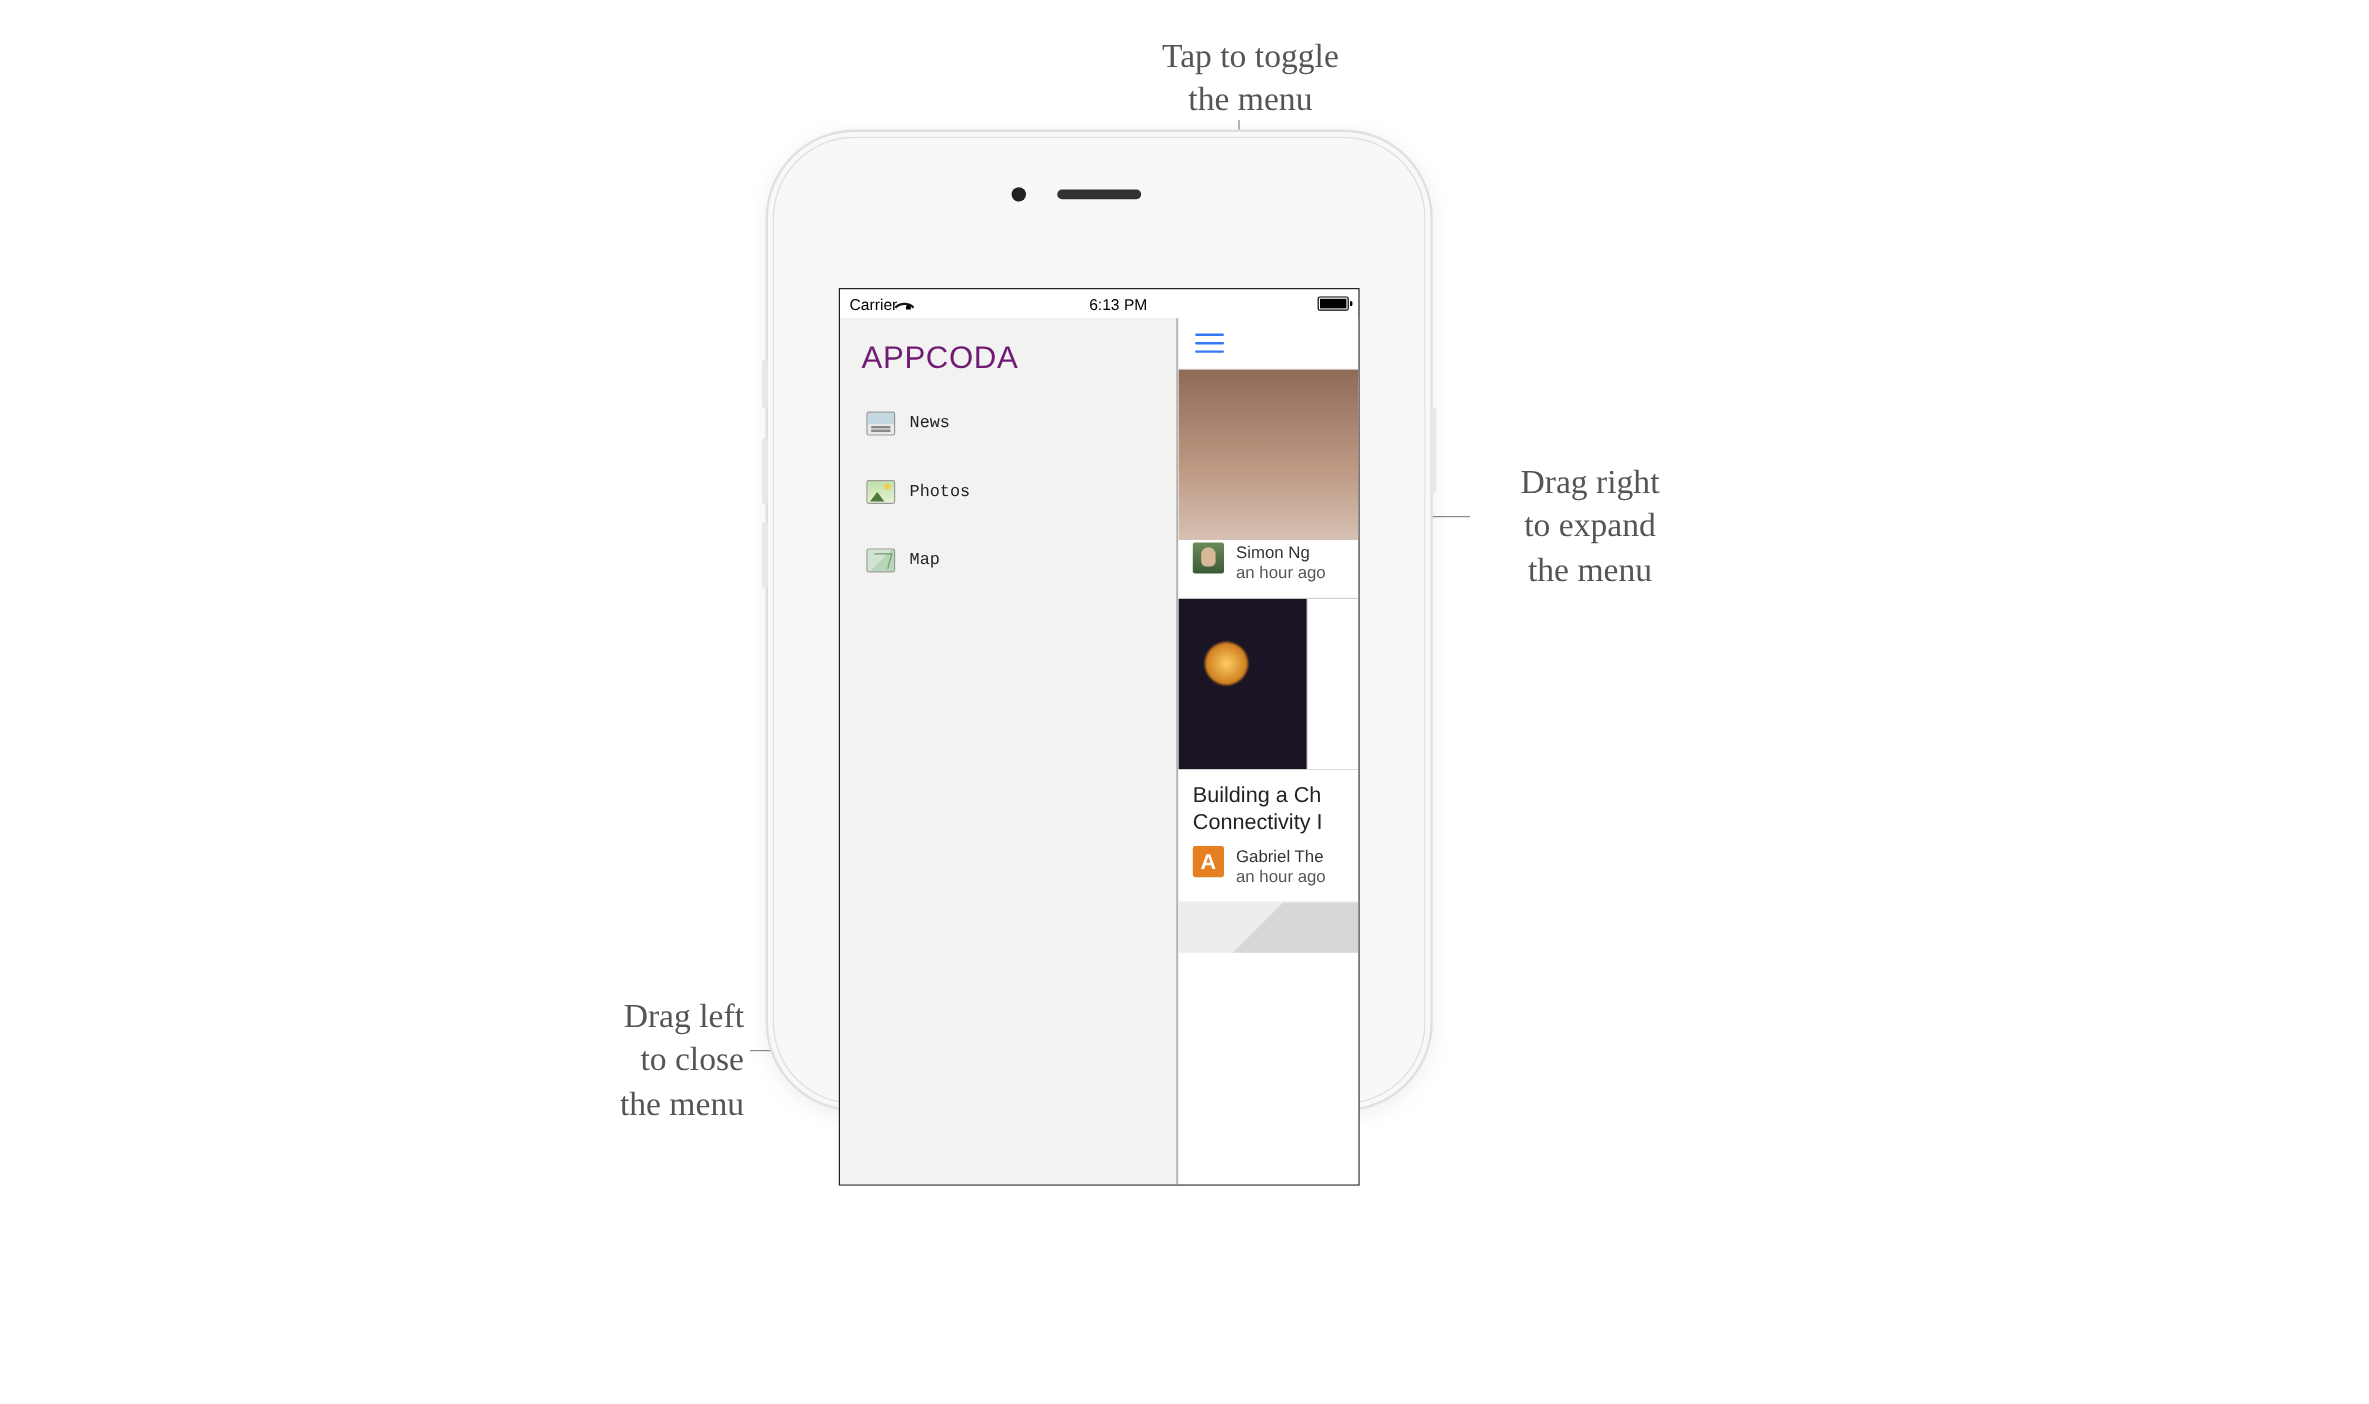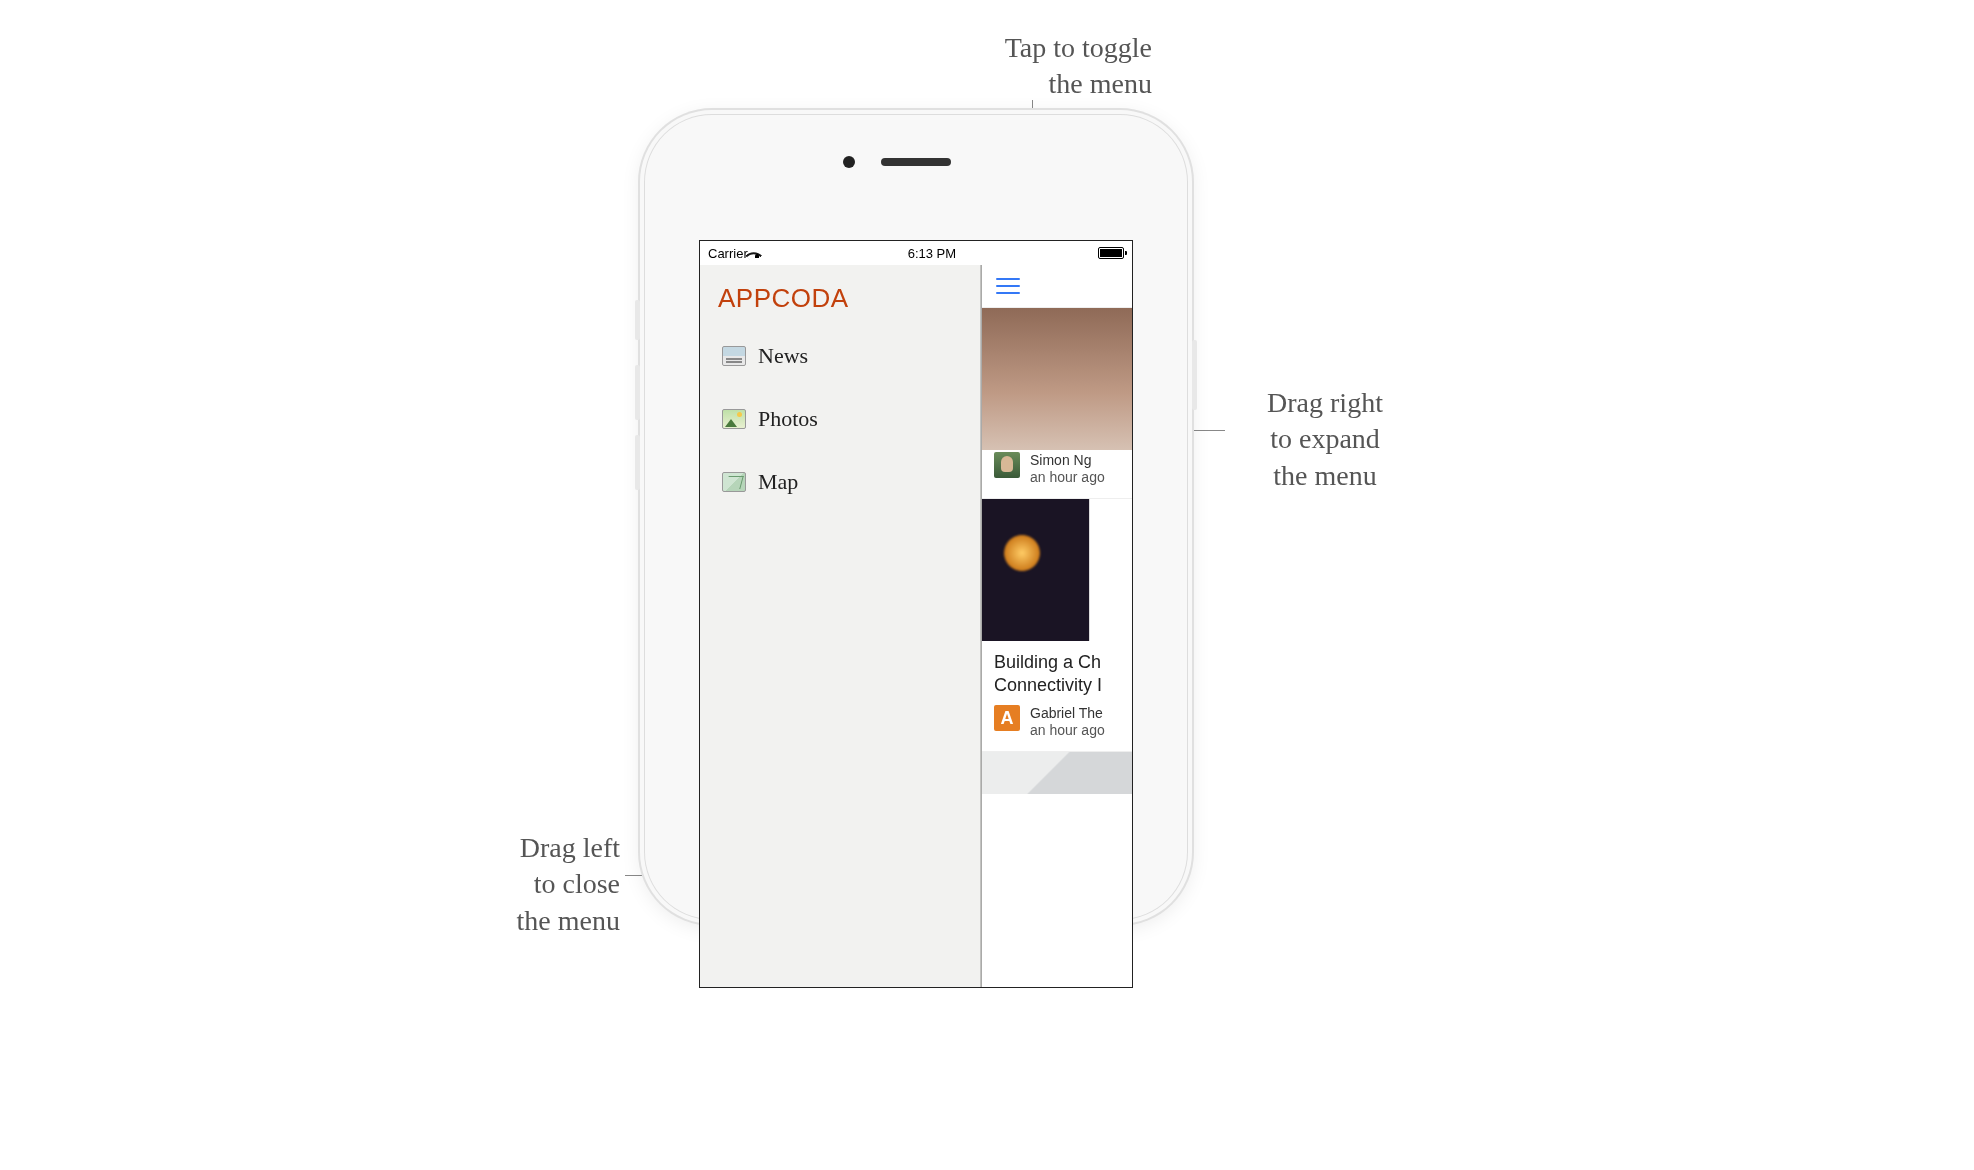--- a/index.html
+++ b/index.html
@@ -9,21 +9,21 @@
       width: 1974px;
       height: 1170px;
       position: relative;
     }
     
     
     .annotation {
       position: absolute;
       color: #555;
       font-size: 28px;
-      text-align: right;
+      text-align: center;
       line-height: 1.3;
     }
     .ann-top { top: 30px; left: 932px; width: 220px; }
     .ann-right { top: 385px; left: 1225px; width: 200px; text-align: center; }
     .ann-left { top: 830px; left: 430px; width: 190px; text-align: right; }
     
     .leader {
       position: absolute;
       background: #888;
     }
@@ -174,32 +174,32 @@
       position: absolute;
       right: 0; top: 0; bottom: 0;
       width: 2px;
       background: linear-gradient(to right, rgba(0,0,0,0.15), rgba(0,0,0,0.35));
     }
     .app-title {
       font-family: 'Arial Narrow', Arial, sans-serif;
       font-stretch: condensed;
       font-size: 26px;
       font-weight: 400;
-      color: #c2410c;
+      color: #701a75;
       letter-spacing: 0.5px;
       margin-bottom: 8px;
     }
     .menu-item {
       display: flex;
       align-items: center;
       gap: 12px;
       padding: 8px 4px;
-      font-family: Liberation Serif, serif;
+      font-family: Liberation Mono, monospace;
       font-stretch: condensed;
-      font-size: 22px;
+      font-size: 14px;
       color: #222;
       cursor: pointer;
       margin-top: 21px;
     }
     .menu-ic { width: 24px; height: 20px; flex: 0 0 24px; border-radius: 2px; position: relative; }
     .menu-ic.news { background: linear-gradient(#c4d8e2 50%, #e8e8e8 50%); border: 1px solid #999; }
     .menu-ic.news::after { content:''; position:absolute; left:3px; top:11px; width:16px; height:2px; background:#888; box-shadow: 0 3px 0 #888; }
     .menu-ic.map { background: linear-gradient(135deg, #cfe5d2 50%, #b6d5b9 50%); border: 1px solid #999; }
     .menu-ic.map::after { content:''; position:absolute; left:4px; top:3px; width:14px; height:12px; border: 1px solid #6a9b6f; border-left:none; border-bottom:none; transform: skew(-15deg); }
     .menu-ic.photos { background: linear-gradient(#bfe0a8, #e8f0d0); border: 1px solid #999; }

